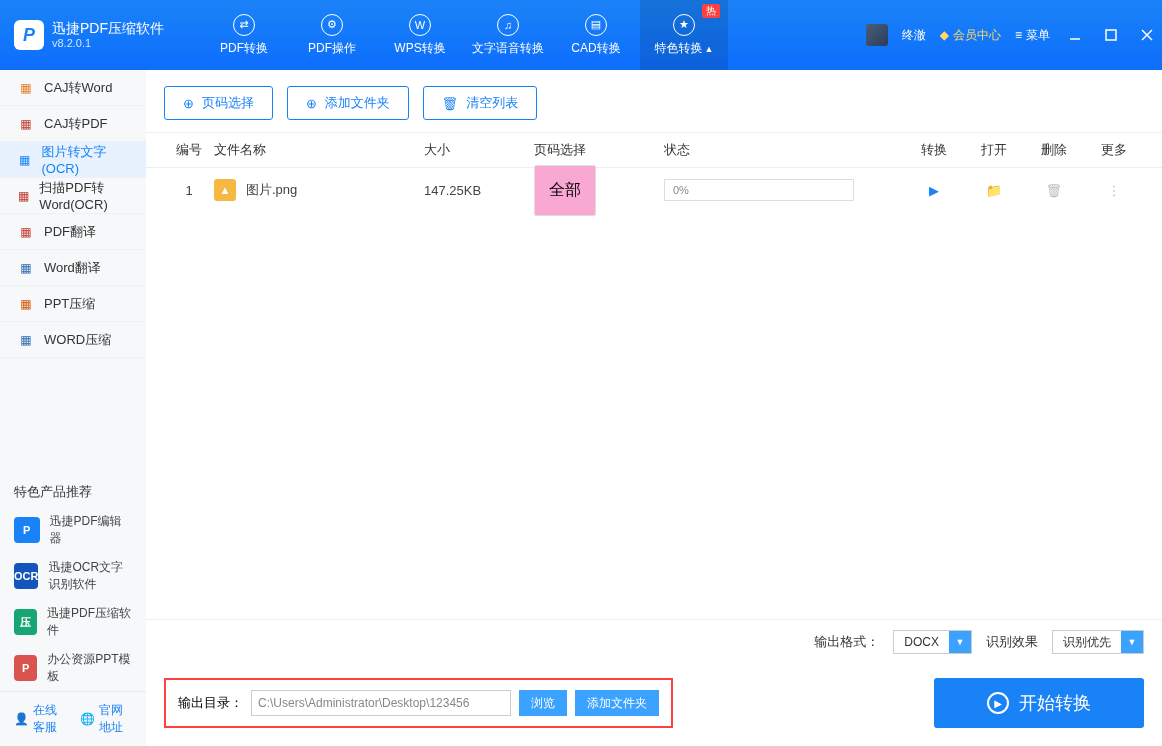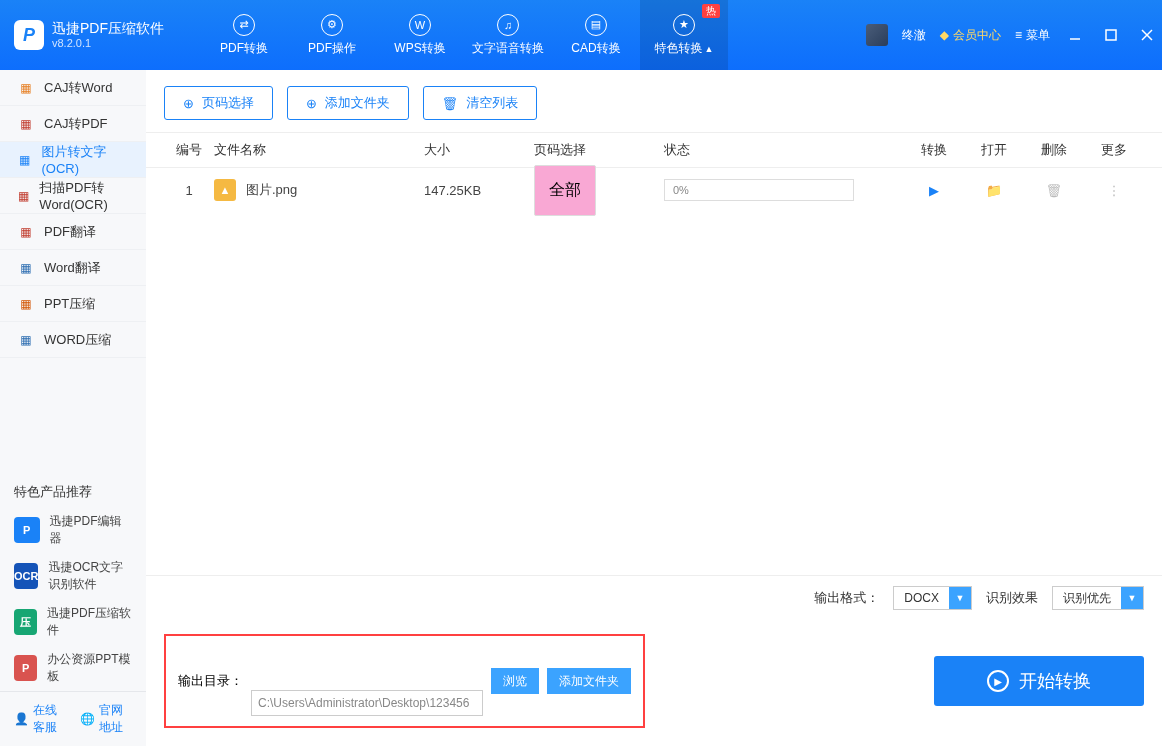--- a/index.html
+++ b/index.html
@@ -58,21 +58,21 @@
 .play-ico { color: #1a82f7; cursor: pointer; }
 .act-ico { color: #bbb; cursor: pointer; }
 
 .output-bar { border-top: 1px solid #eee; padding: 10px 18px; display: flex; align-items: center; gap: 14px; font-size: 13px; color: #333; }
 .sel-wrap { display: flex; align-items: center; border: 1px solid #ccc; height: 24px; }
 .sel-val { padding: 0 10px; font-size: 12px; }
 .sel-btn { background: #3ba3ff; width: 22px; height: 100%; display: flex; align-items: center; justify-content: center; color: #fff; font-size: 9px; cursor: pointer; }
 
 .bottom-bar { padding: 14px 18px 18px; display: flex; align-items: center; gap: 20px; }
 .outdir-box { border: 2px solid #ff4040; padding: 10px 12px; display: flex; align-items: center; gap: 8px; font-size: 13px; }
-.outdir-input { border: 1px solid #ccc; height: 26px; width: 232px; padding: 0 6px; font-size: 12px; color: #888; margin-top: 44px; }
+.outdir-input { border: 1px solid #ccc; height: 26px; width: 260px; padding: 0 6px; font-size: 12px; color: #888; }
 .small-btn { background: #3ba3ff; color: #fff; border: none; height: 26px; padding: 0 12px; font-size: 12px; cursor: pointer; }
 .spacer { flex: 1; }
 .start-btn { background: #1a82f7; color: #fff; border: none; height: 50px; width: 210px; font-size: 18px; display: flex; align-items: center; justify-content: center; gap: 10px; cursor: pointer; border-radius: 3px; }
 .start-ico { width: 22px; height: 22px; border: 2px solid #fff; border-radius: 50%; display: flex; align-items: center; justify-content: center; font-size: 10px; }
 
 svg { display: block; }
 </style>
 </head>
 <body>
 

